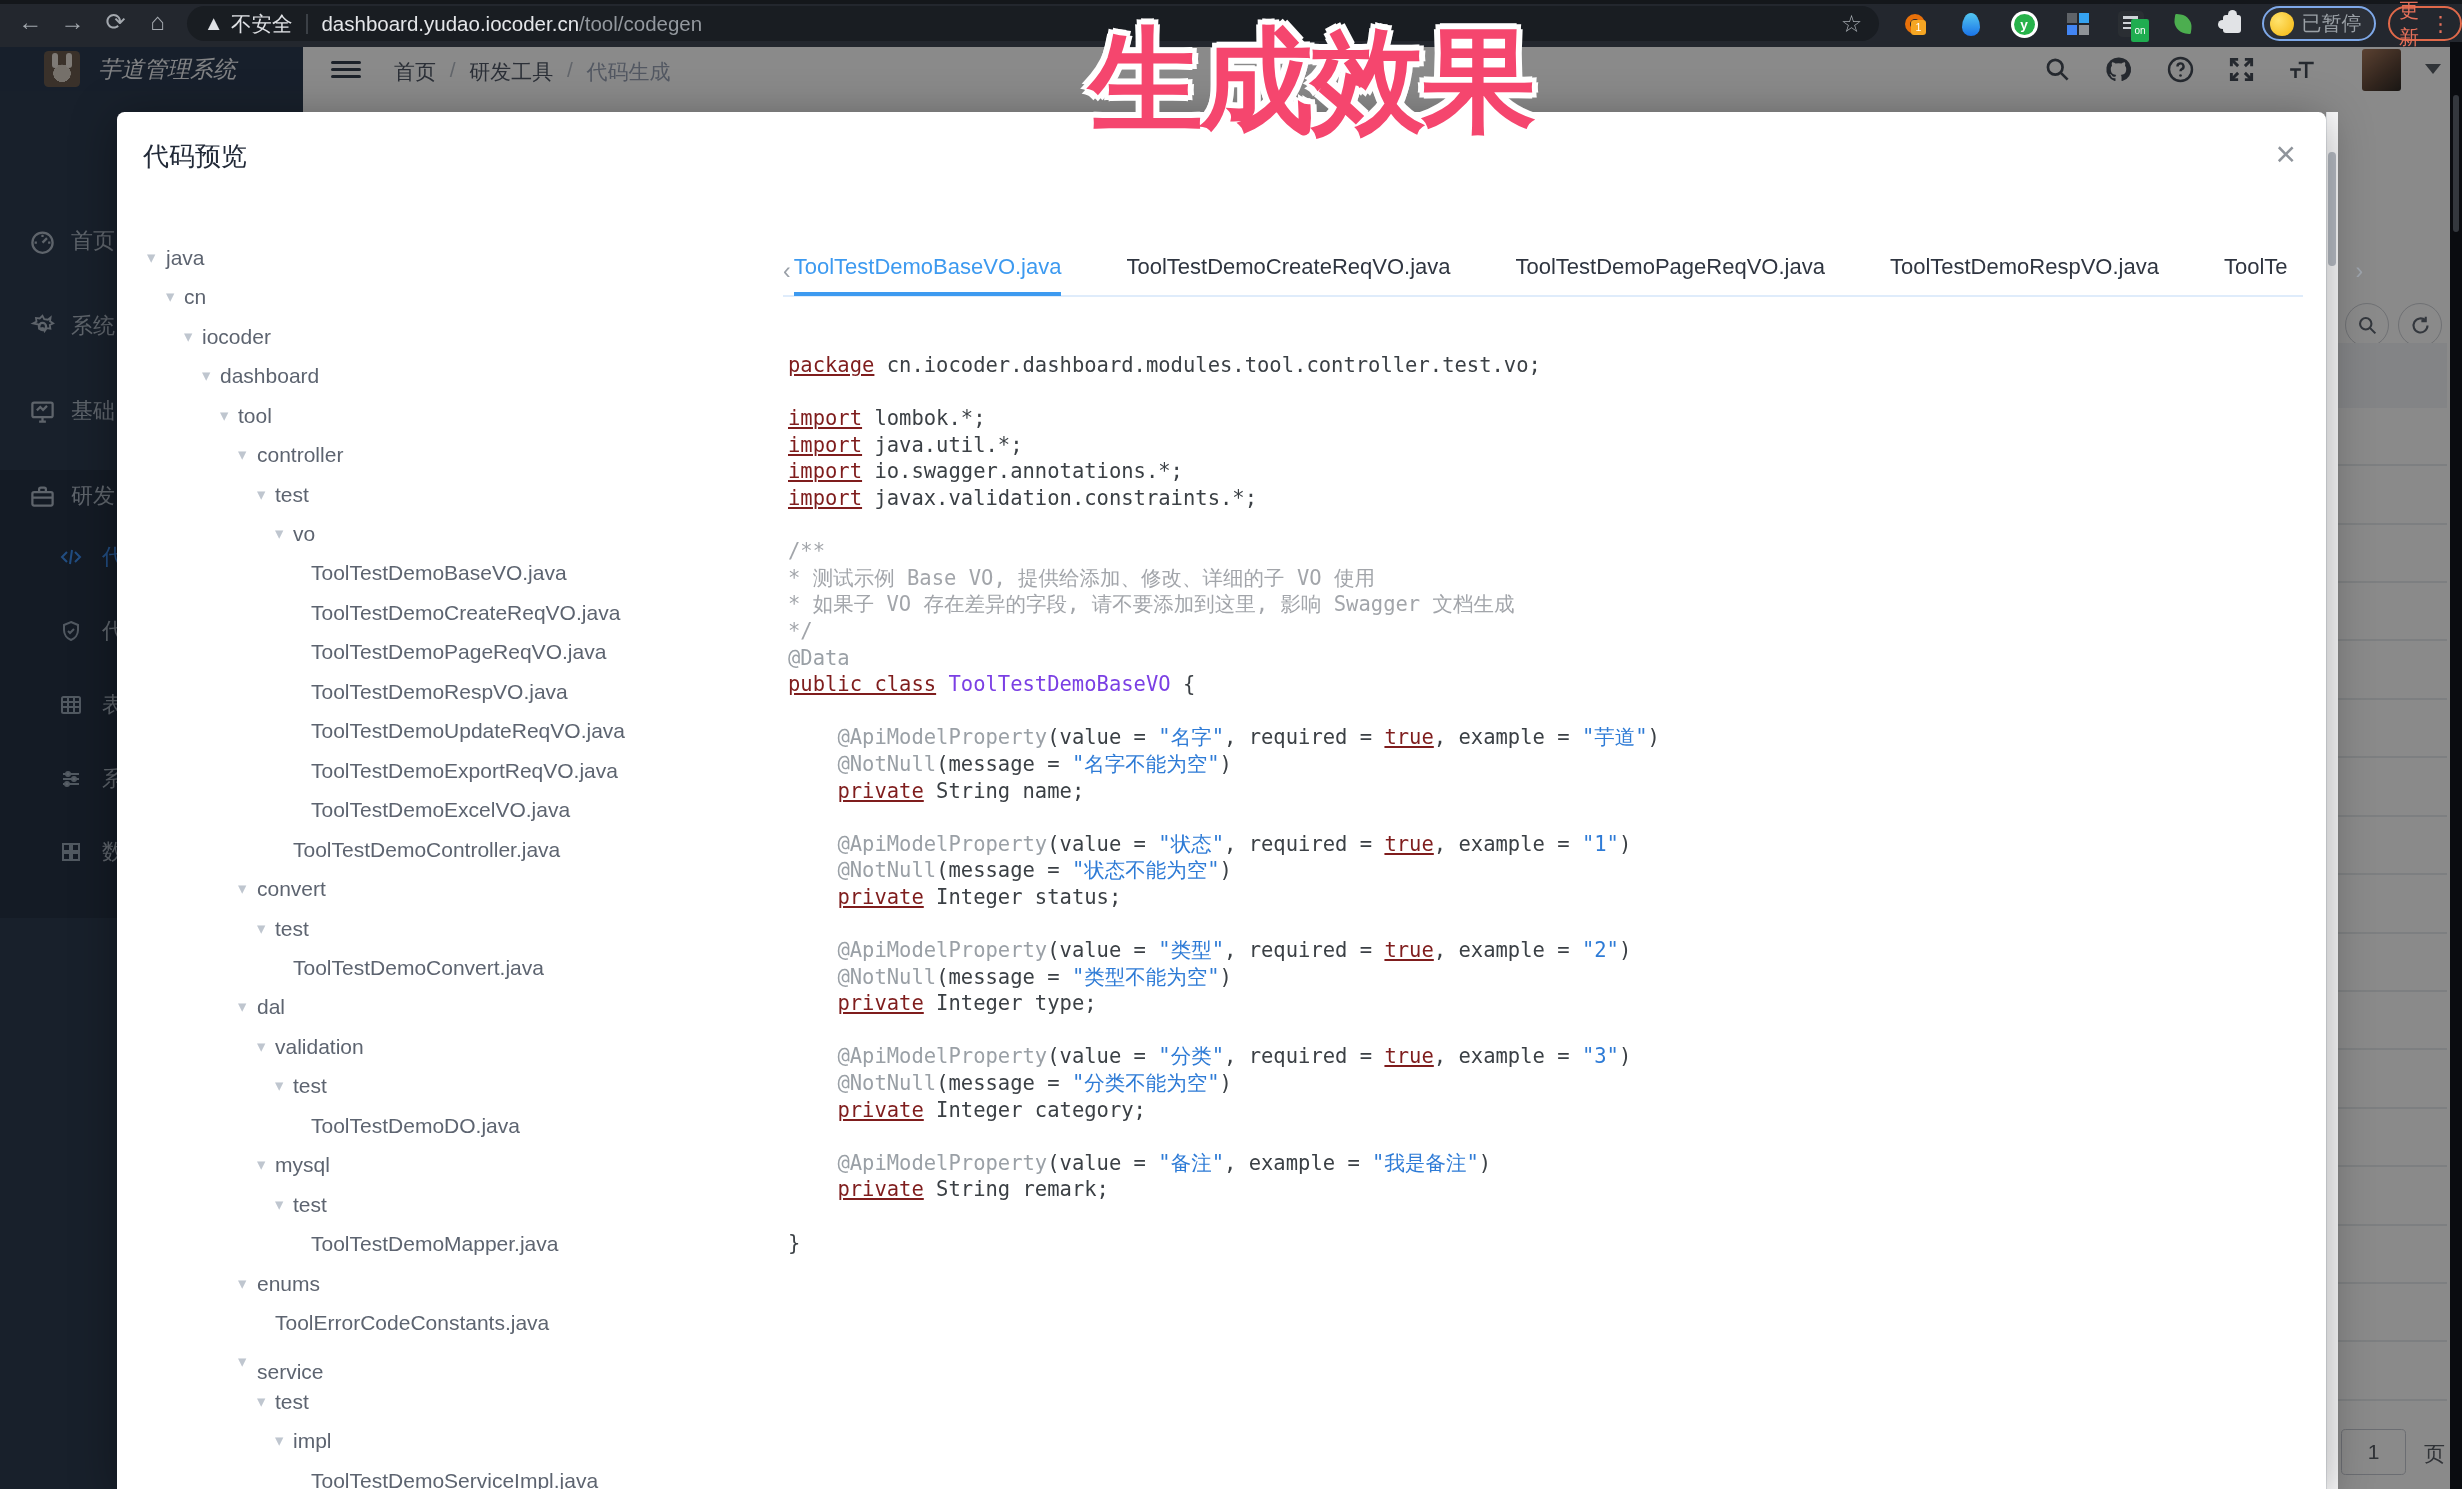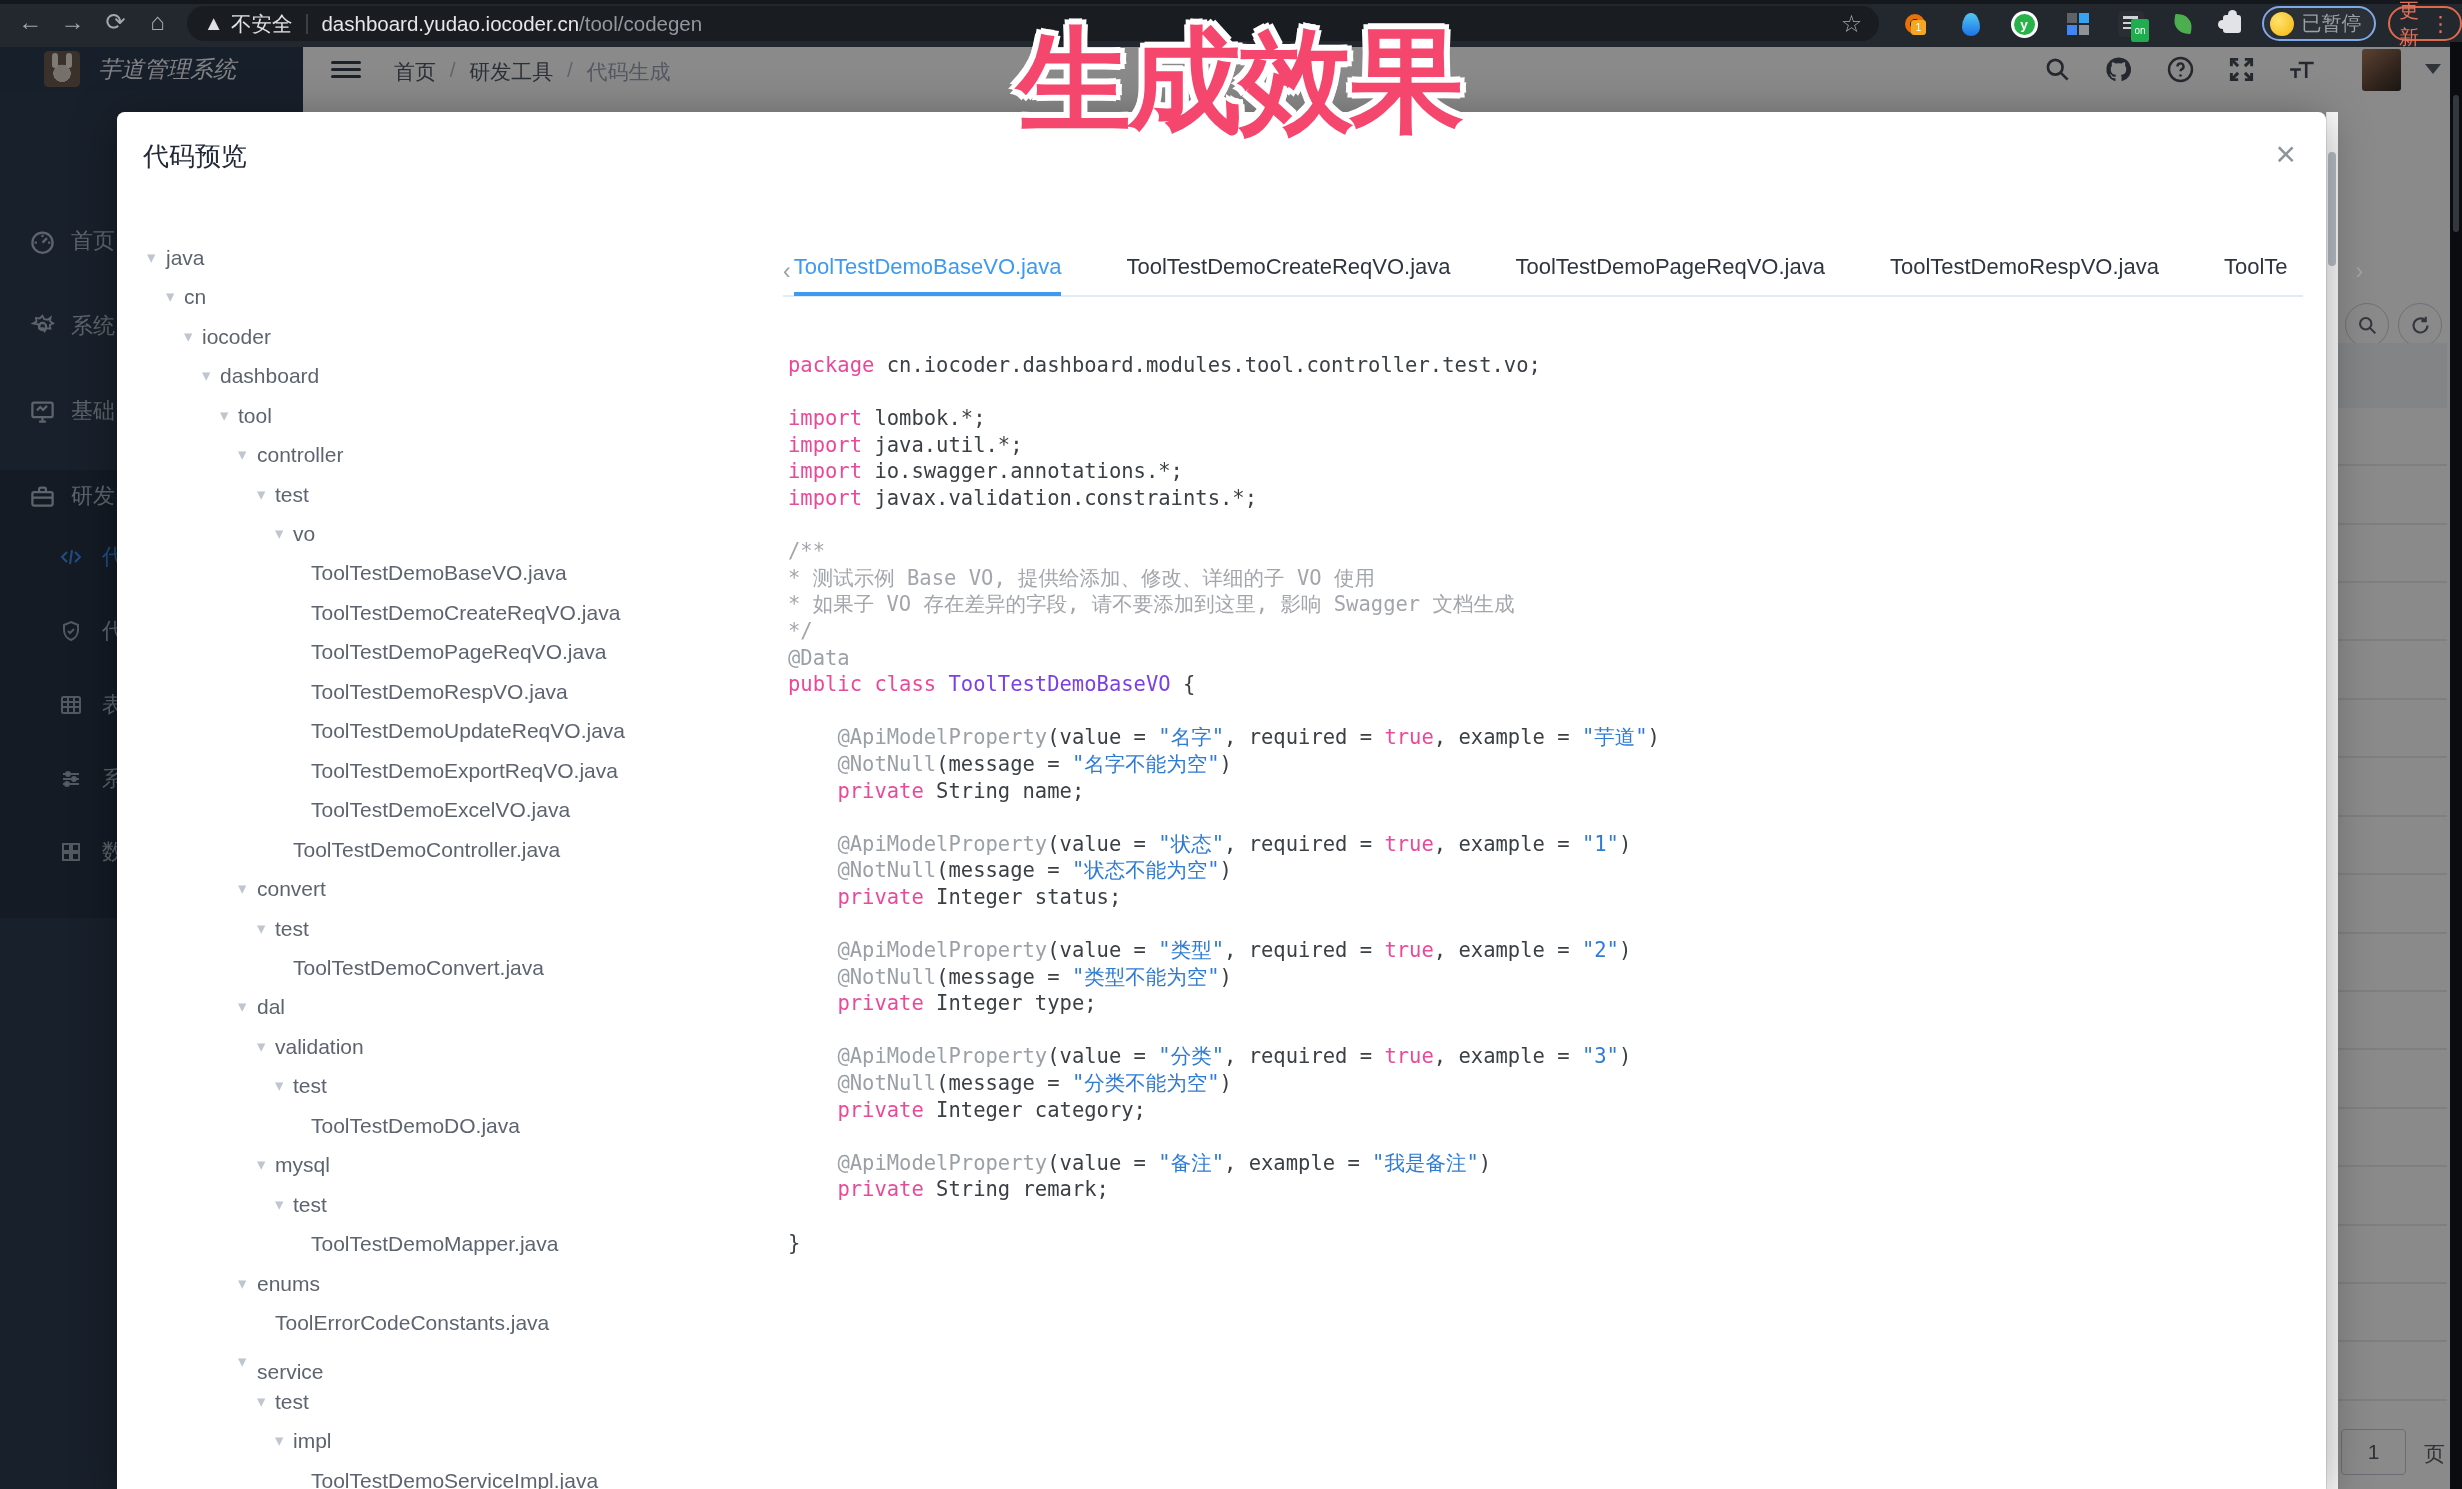--- a/index.html
+++ b/index.html
@@ -105,29 +105,29 @@
   .tabs-bar { position:absolute; left:666px; top:137px; right:20px; height:47px; display:flex; align-items:flex-end; }
   .tab-chevron { font-size:23px; color:#9aa0a8; padding:0 3px 10.6px 0; cursor:pointer; }
   .tab-chevron.right { margin-left:auto; padding:0 0 10.6px 3px; }
   .tabs-track { position:absolute; left:666px; top:183px; right:23px; height:2.3px; background:#dfecfb; }
   .tab-item { font-size:22px; color:#2f3540; font-weight:500; padding-bottom:12px; margin-right:65px;
               white-space:nowrap; cursor:pointer; border-bottom:4.6px solid transparent; }
   .tab-item.active { color:#3d9af0; border-bottom-color:#3d9af0; }
 
   .code { position:absolute; left:671px; top:240px; right:30px; font-family:"DejaVu Sans Mono", monospace;
           font-size:20.5px; line-height:26.6px; white-space:pre; }
-  .code .k { color:#ec4899; }
+  .code .k { color:#7f1d1d;text-decoration:underline; }
   .code .s { color:#2e7bd6; }
   .code .c { color:#7b3fe4; }
   .code .a { color:#9aa0a6; }
   .code .m { color:#a2a5aa; }
   .code .p { color:#3b4045; }
 
   
-  .annotation { position:absolute; left:1017px; top:4.6px; width:516px; text-align:left; z-index:10;
+  .annotation { position:absolute; left:1017px; top:4.6px; width:516px; text-align:right; z-index:10;
                 font-size:114px; font-weight:bold; color:#f5466e; letter-spacing:-3px; pointer-events:none;
                 text-shadow:-4.6px -4.6px 0 #fff, 4.6px -4.6px 0 #fff, -4.6px 4.6px 0 #fff, 4.6px 4.6px 0 #fff,
                             -6px 0 0 #fff, 6px 0 0 #fff, 0 -6px 0 #fff, 0 6px 0 #fff; }
 </style>
 </head>
 <body>
 
 <div class="browser-bar">
   <div class="browser-top-strip"></div>
   <span class="nav-ico" style="left:13.7px">←</span>

